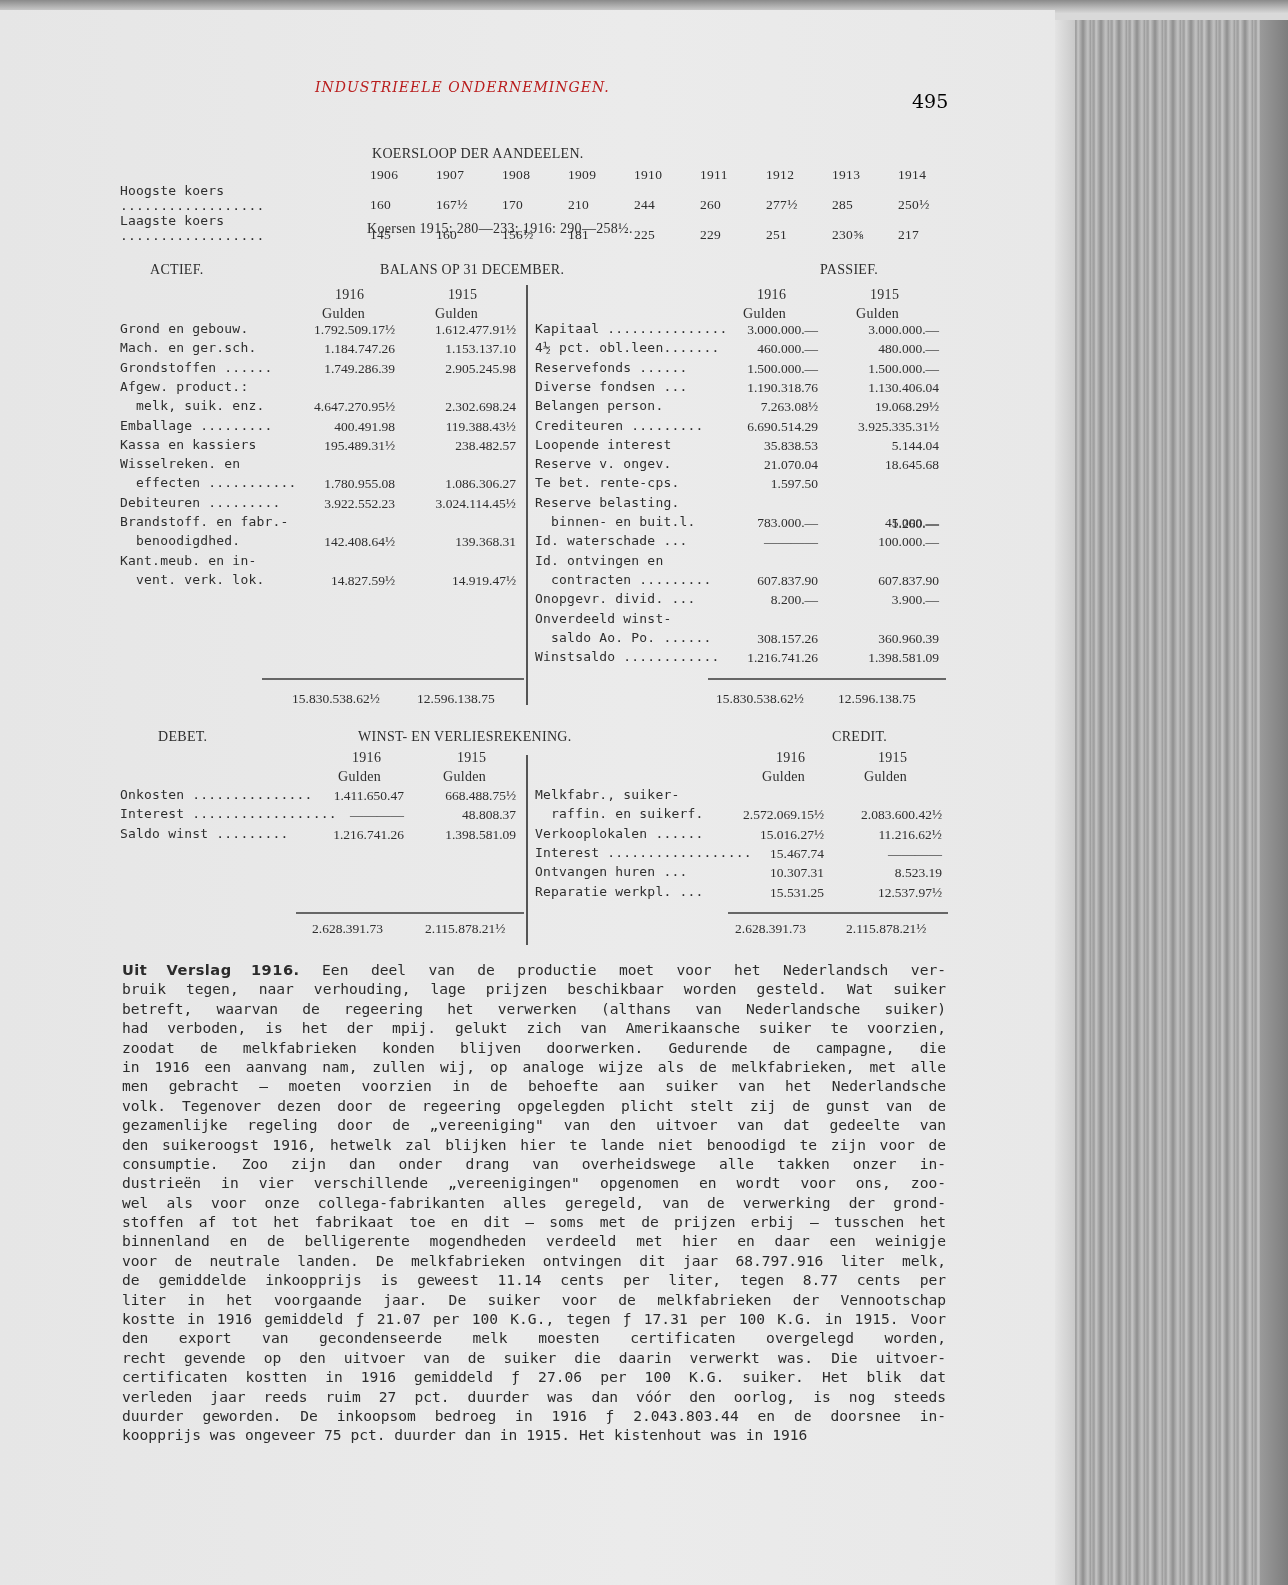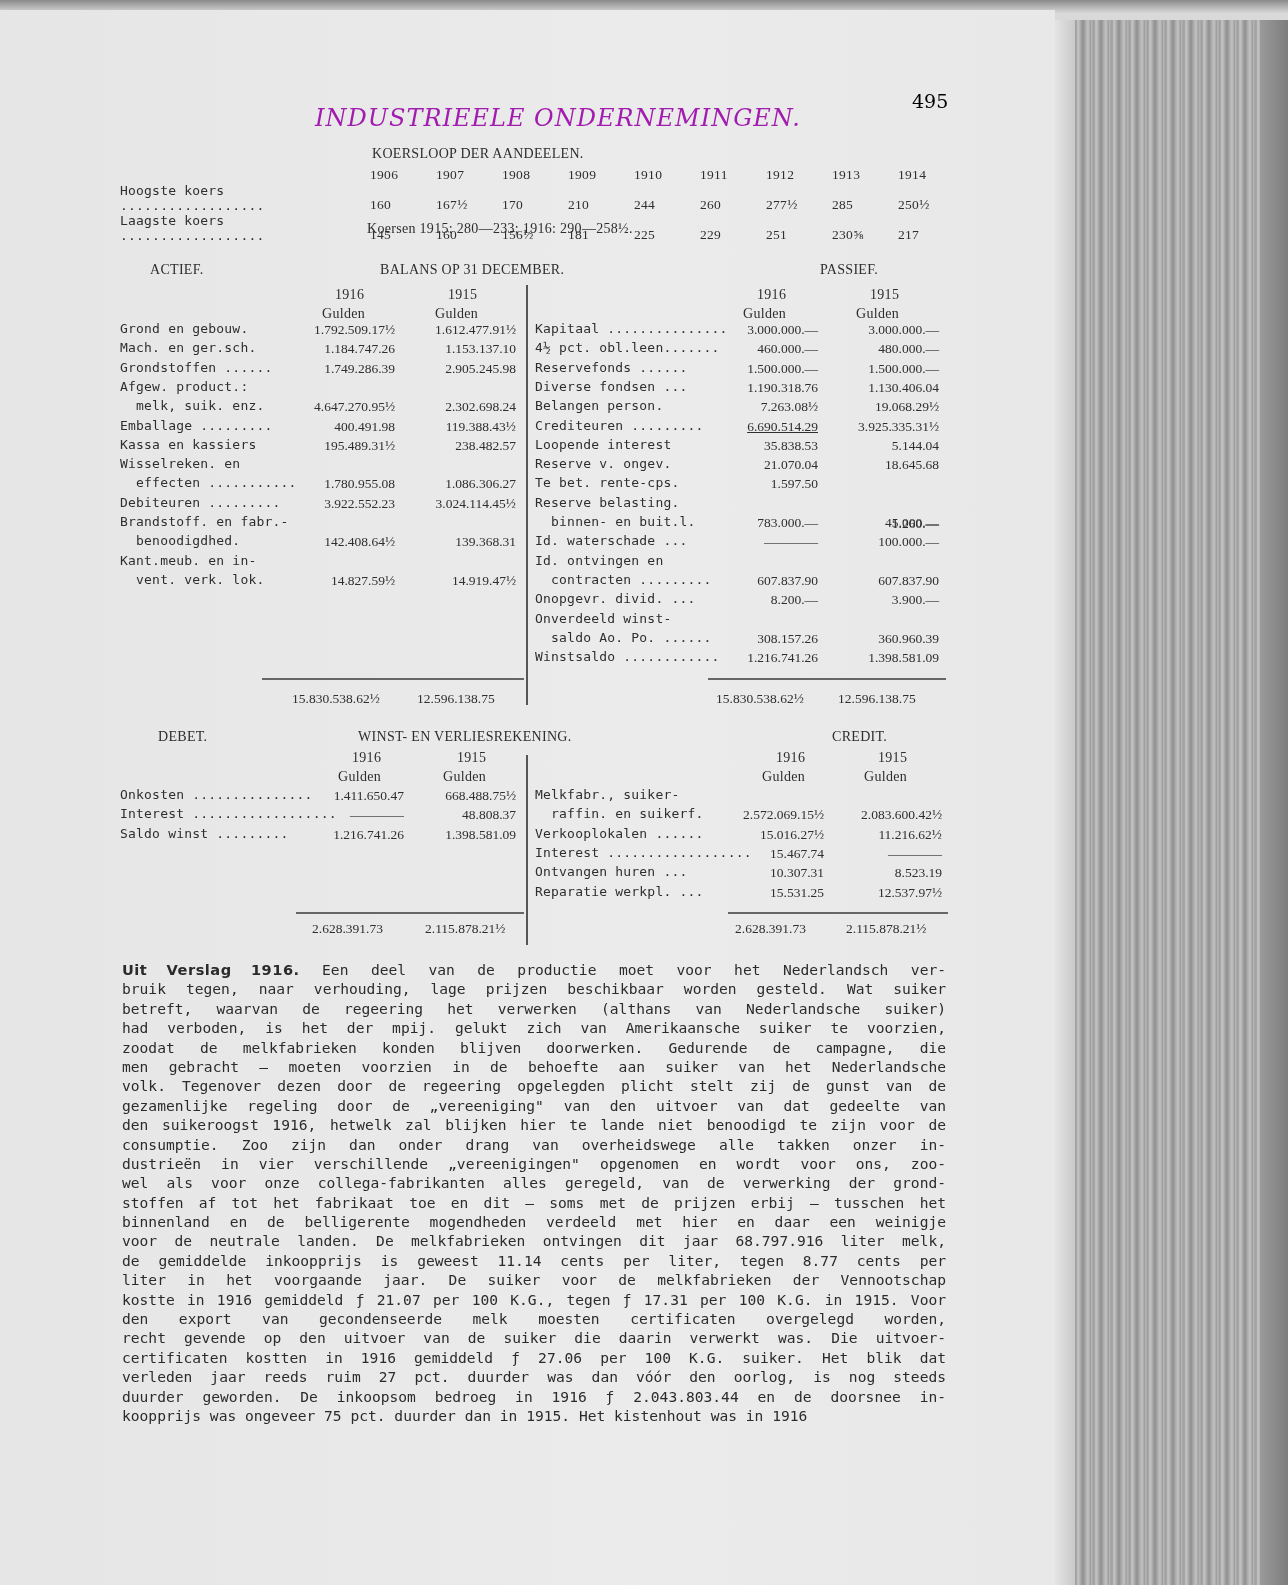--- a/index.html
+++ b/index.html
@@ -26,22 +26,22 @@
   .page-edges::before {
     content: ""; position: absolute; left: 0; top: 0; width: 20px; height: 100%;
     background: linear-gradient(90deg, #e4e4e4, #c9c9c9);
   }
   .page-edges::after {
     content: ""; position: absolute; right: 0; top: 0; width: 28px; height: 100%;
     background: linear-gradient(90deg, #9a9a9a, #7d7d7d);
   }
   .abs { position: absolute; white-space: nowrap; }
   .running-head {
-    left: 315px; top: 104px; font-style: italic; font-size: 24px; letter-spacing: 1px;
-    font-family: "DejaVu Serif", serif; color: #a21caf;
+    left: 315px; top: 79px; font-style: italic; font-size: 14px; letter-spacing: 1px;
+    font-family: "DejaVu Serif", serif; color: #b91c1c;
   }
   .page-number { left: 912px; top: 90px; font-size: 19px; color: #000000; }
 
   .sm { font-size: 14px; font-family: "Liberation Serif", serif; letter-spacing: 0.3px; }
   .mono { font-family: "DejaVu Sans Mono", monospace; font-size: 13px; letter-spacing: 0.2px; }
   .num { font-family: "Liberation Serif", serif; font-size: 13.5px; }
 
   
   .koers-title { left: 372px; top: 146px; }
   .koers-table { position: absolute; left: 120px; top: 163px; border-collapse: collapse; }
@@ -188,21 +188,21 @@
     <div class="cell mono" style="left: 535px; top: 359.6px; white-space: pre;">Reservefonds ......</div>
     <div class="cell num r" style="width: 120px; left: 698px; top: 360.6px;">1.500.000.—</div>
     <div class="cell num r" style="width: 120px; left: 819px; top: 360.6px;">1.500.000.—</div>
     <div class="cell mono" style="left: 535px; top: 378.9px; white-space: pre;">Diverse fondsen ...</div>
     <div class="cell num r" style="width: 120px; left: 698px; top: 379.9px;">1.190.318.76</div>
     <div class="cell num r" style="width: 120px; left: 819px; top: 379.9px;">1.130.406.04</div>
     <div class="cell mono" style="left: 535px; top: 398.2px; white-space: pre;">Belangen person.</div>
     <div class="cell num r" style="width: 120px; left: 698px; top: 399.2px;">7.263.08½</div>
     <div class="cell num r" style="width: 120px; left: 819px; top: 399.2px;">19.068.29½</div>
     <div class="cell mono" style="left: 535px; top: 417.5px; white-space: pre;">Crediteuren .........</div>
-    <div class="cell num r" style="width: 120px; left: 698px; top: 418.5px; text-decoration: underline;">6.690.514.29</div>
+    <div class="cell num r" style="width: 120px; left: 698px; top: 418.5px;">6.690.514.29</div>
     <div class="cell num r" style="width: 120px; left: 819px; top: 418.5px;">3.925.335.31½</div>
     <div class="cell mono" style="left: 535px; top: 436.8px; white-space: pre;">Loopende interest</div>
     <div class="cell num r" style="width: 120px; left: 698px; top: 437.8px;">35.838.53</div>
     <div class="cell num r" style="width: 120px; left: 819px; top: 437.8px;">5.144.04</div>
     <div class="cell mono" style="left: 535px; top: 456.1px; white-space: pre;">Reserve v. ongev.</div>
     <div class="cell num r" style="width: 120px; left: 698px; top: 457.1px;">21.070.04</div>
     <div class="cell num r" style="width: 120px; left: 819px; top: 457.1px;">18.645.68</div>
     <div class="cell mono" style="left: 535px; top: 475.4px; white-space: pre;">Te bet. rente-cps.</div>
     <div class="cell num r" style="width: 120px; left: 698px; top: 476.4px;">1.597.50</div>
     <div class="cell num r" style="width: 120px; left: 819px; top: 476.4px; margin-top: 40px;">1.260.—</div>
@@ -295,20 +295,21 @@
 <div class="abs num" style="left:425px;top:921px;">2.115.878.21½</div>
 <div class="abs num" style="left:735px;top:921px;">2.628.391.73</div>
 <div class="abs num" style="left:846px;top:921px;">2.115.878.21½</div>
 
 <div class="body-text" id="verslag">
     <span class="bl"><span class="lead">Uit Verslag 1916.</span><span> Een deel van de productie moet voor het Nederlandsch ver-</span></span>
     <span class="bl">bruik tegen, naar verhouding, lage prijzen beschikbaar worden gesteld. Wat suiker</span>
     <span class="bl">betreft, waarvan de regeering het verwerken (althans van Nederlandsche suiker)</span>
     <span class="bl">had verboden, is het der mpij. gelukt zich van Amerikaansche suiker te voorzien,</span>
     <span class="bl">zoodat de melkfabrieken konden blijven doorwerken. Gedurende de campagne, die</span>
+    <span class="bl">in 1916 een aanvang nam, zullen wij, op analoge wijze als de melkfabrieken, met alle</span>
     <span class="bl">men gebracht — moeten voorzien in de behoefte aan suiker van het Nederlandsche</span>
     <span class="bl">volk. Tegenover dezen door de regeering opgelegden plicht stelt zij de gunst van de</span>
     <span class="bl">gezamenlijke regeling door de „vereeniging" van den uitvoer van dat gedeelte van</span>
     <span class="bl">den suikeroogst 1916, hetwelk zal blijken hier te lande niet benoodigd te zijn voor de</span>
     <span class="bl">consumptie. Zoo zijn dan onder drang van overheidswege alle takken onzer in-</span>
     <span class="bl">dustrieën in vier verschillende „vereenigingen" opgenomen en wordt voor ons, zoo-</span>
     <span class="bl">wel als voor onze collega-fabrikanten alles geregeld, van de verwerking der grond-</span>
     <span class="bl">stoffen af tot het fabrikaat toe en dit — soms met de prijzen erbij — tusschen het</span>
     <span class="bl">binnenland en de belligerente mogendheden verdeeld met hier en daar een weinigje</span>
     <span class="bl">voor de neutrale landen. De melkfabrieken ontvingen dit jaar 68.797.916 liter melk,</span>

